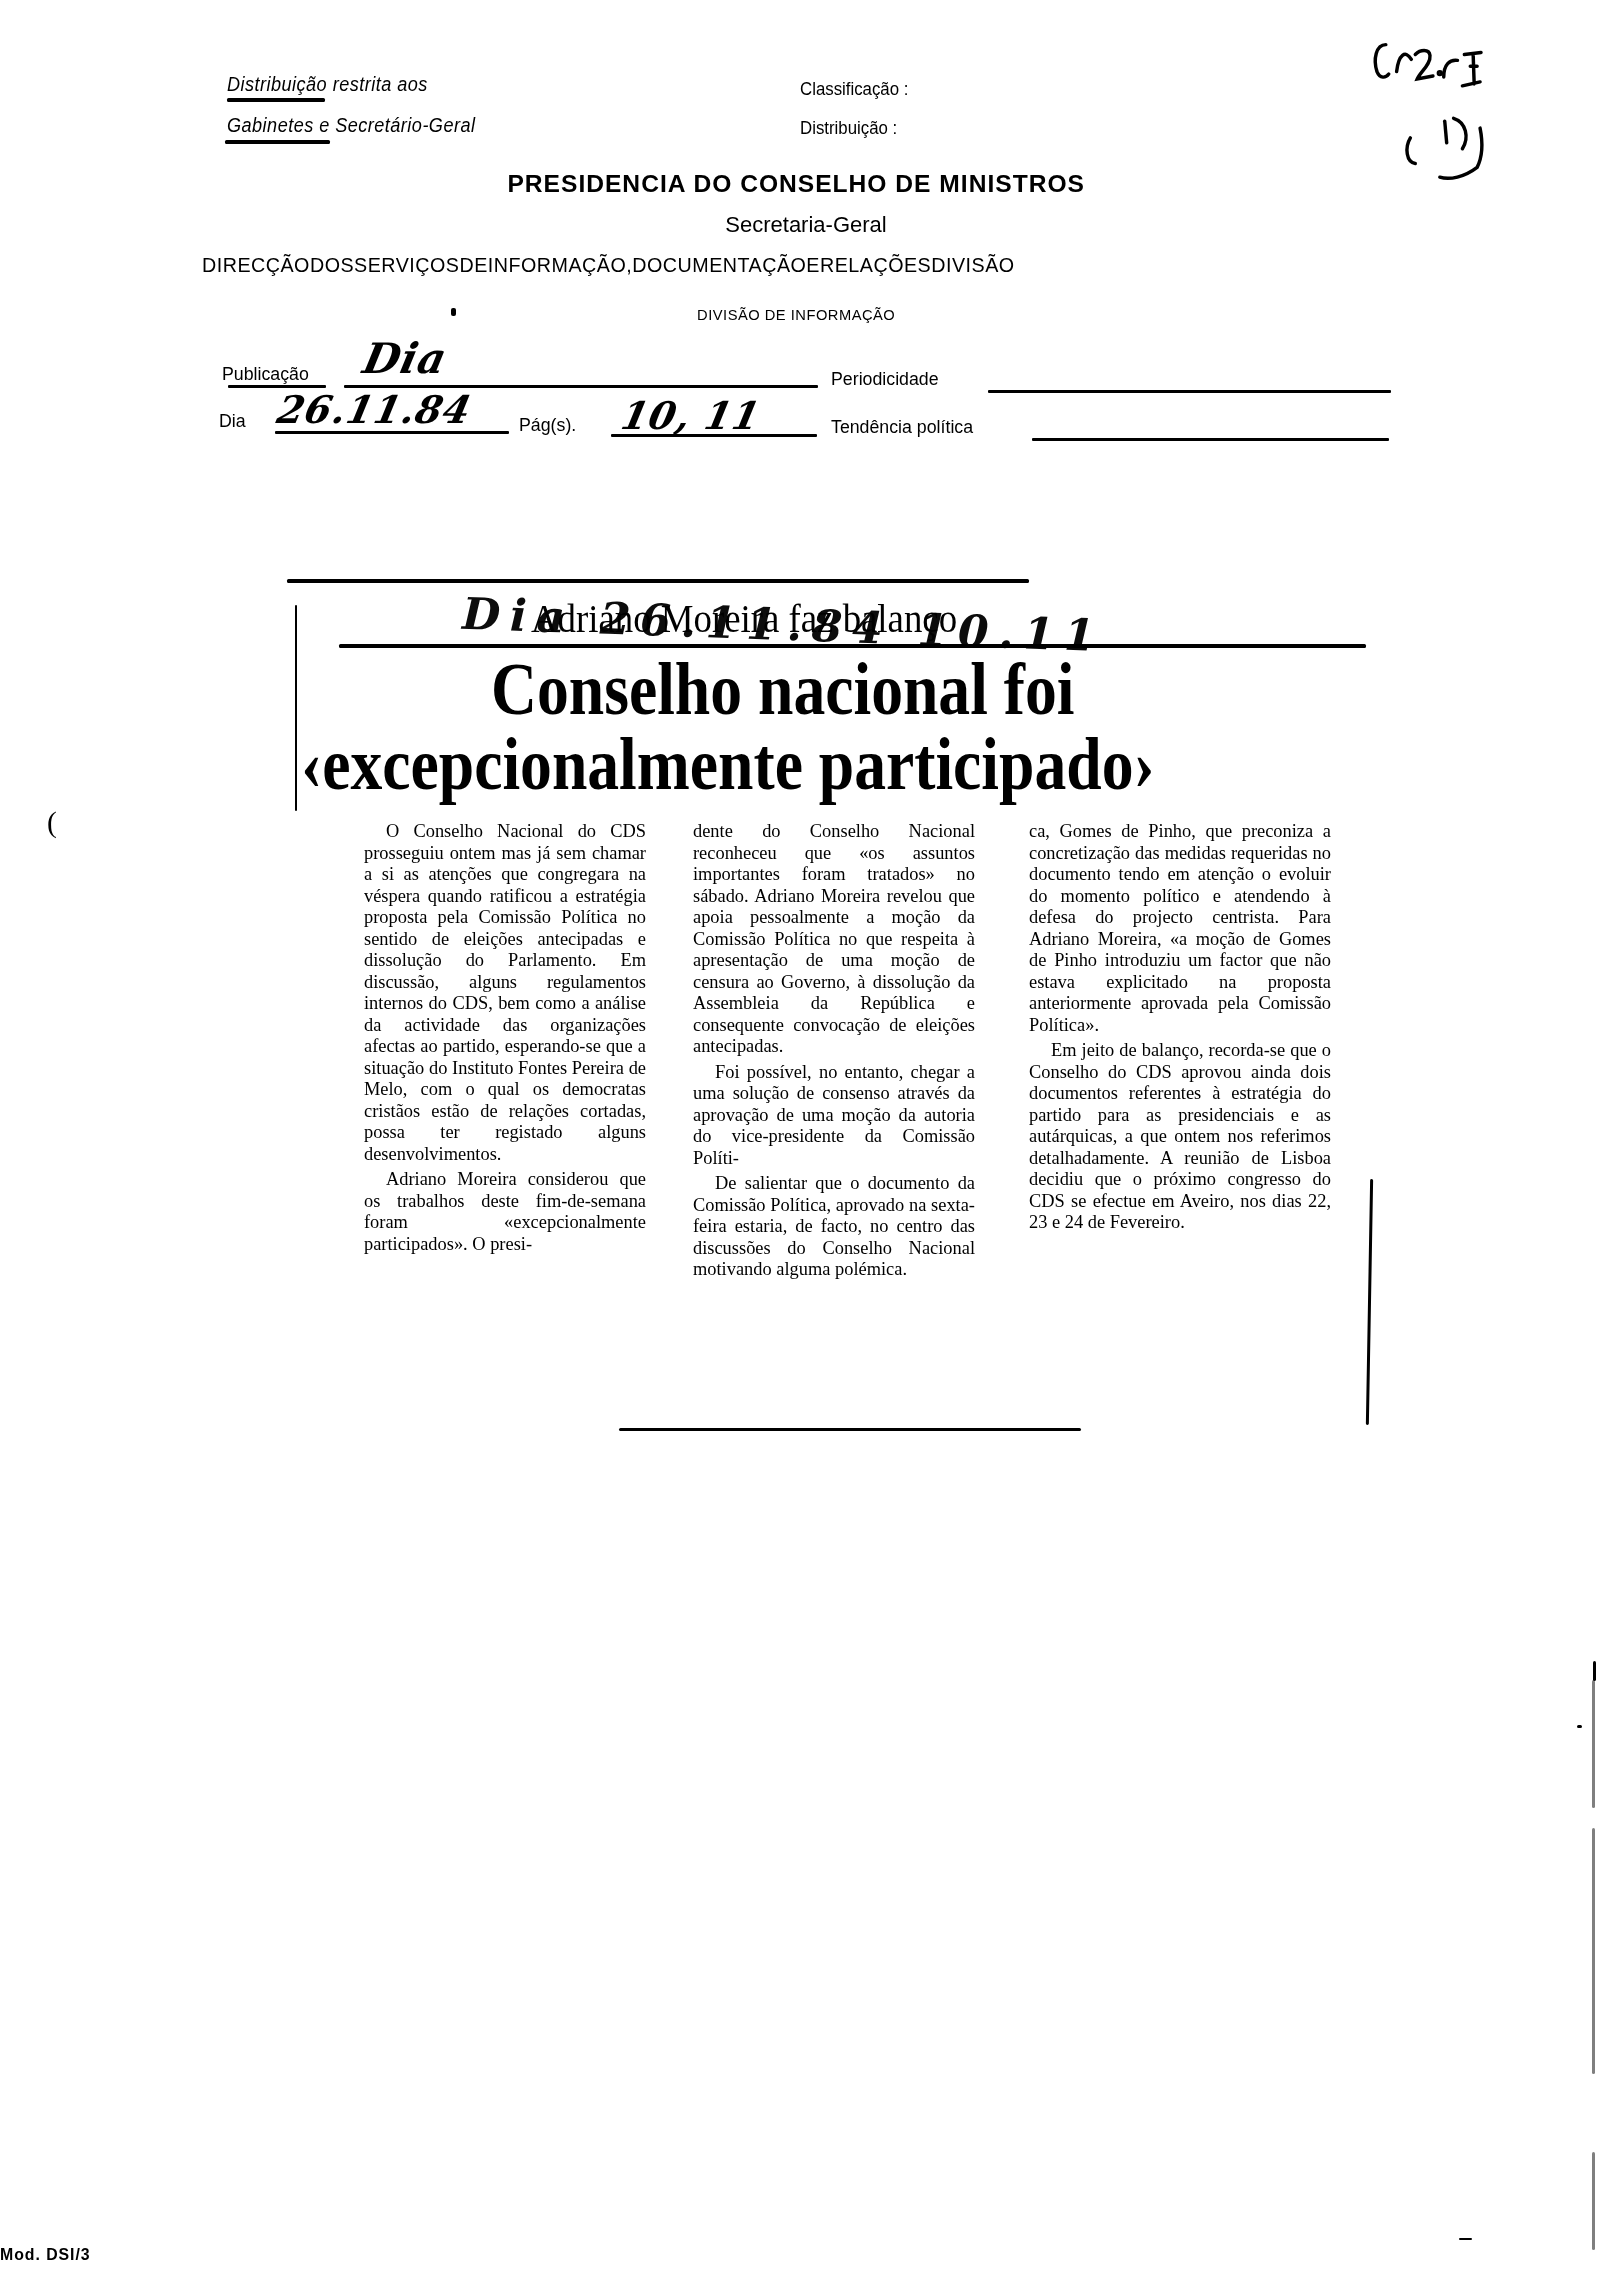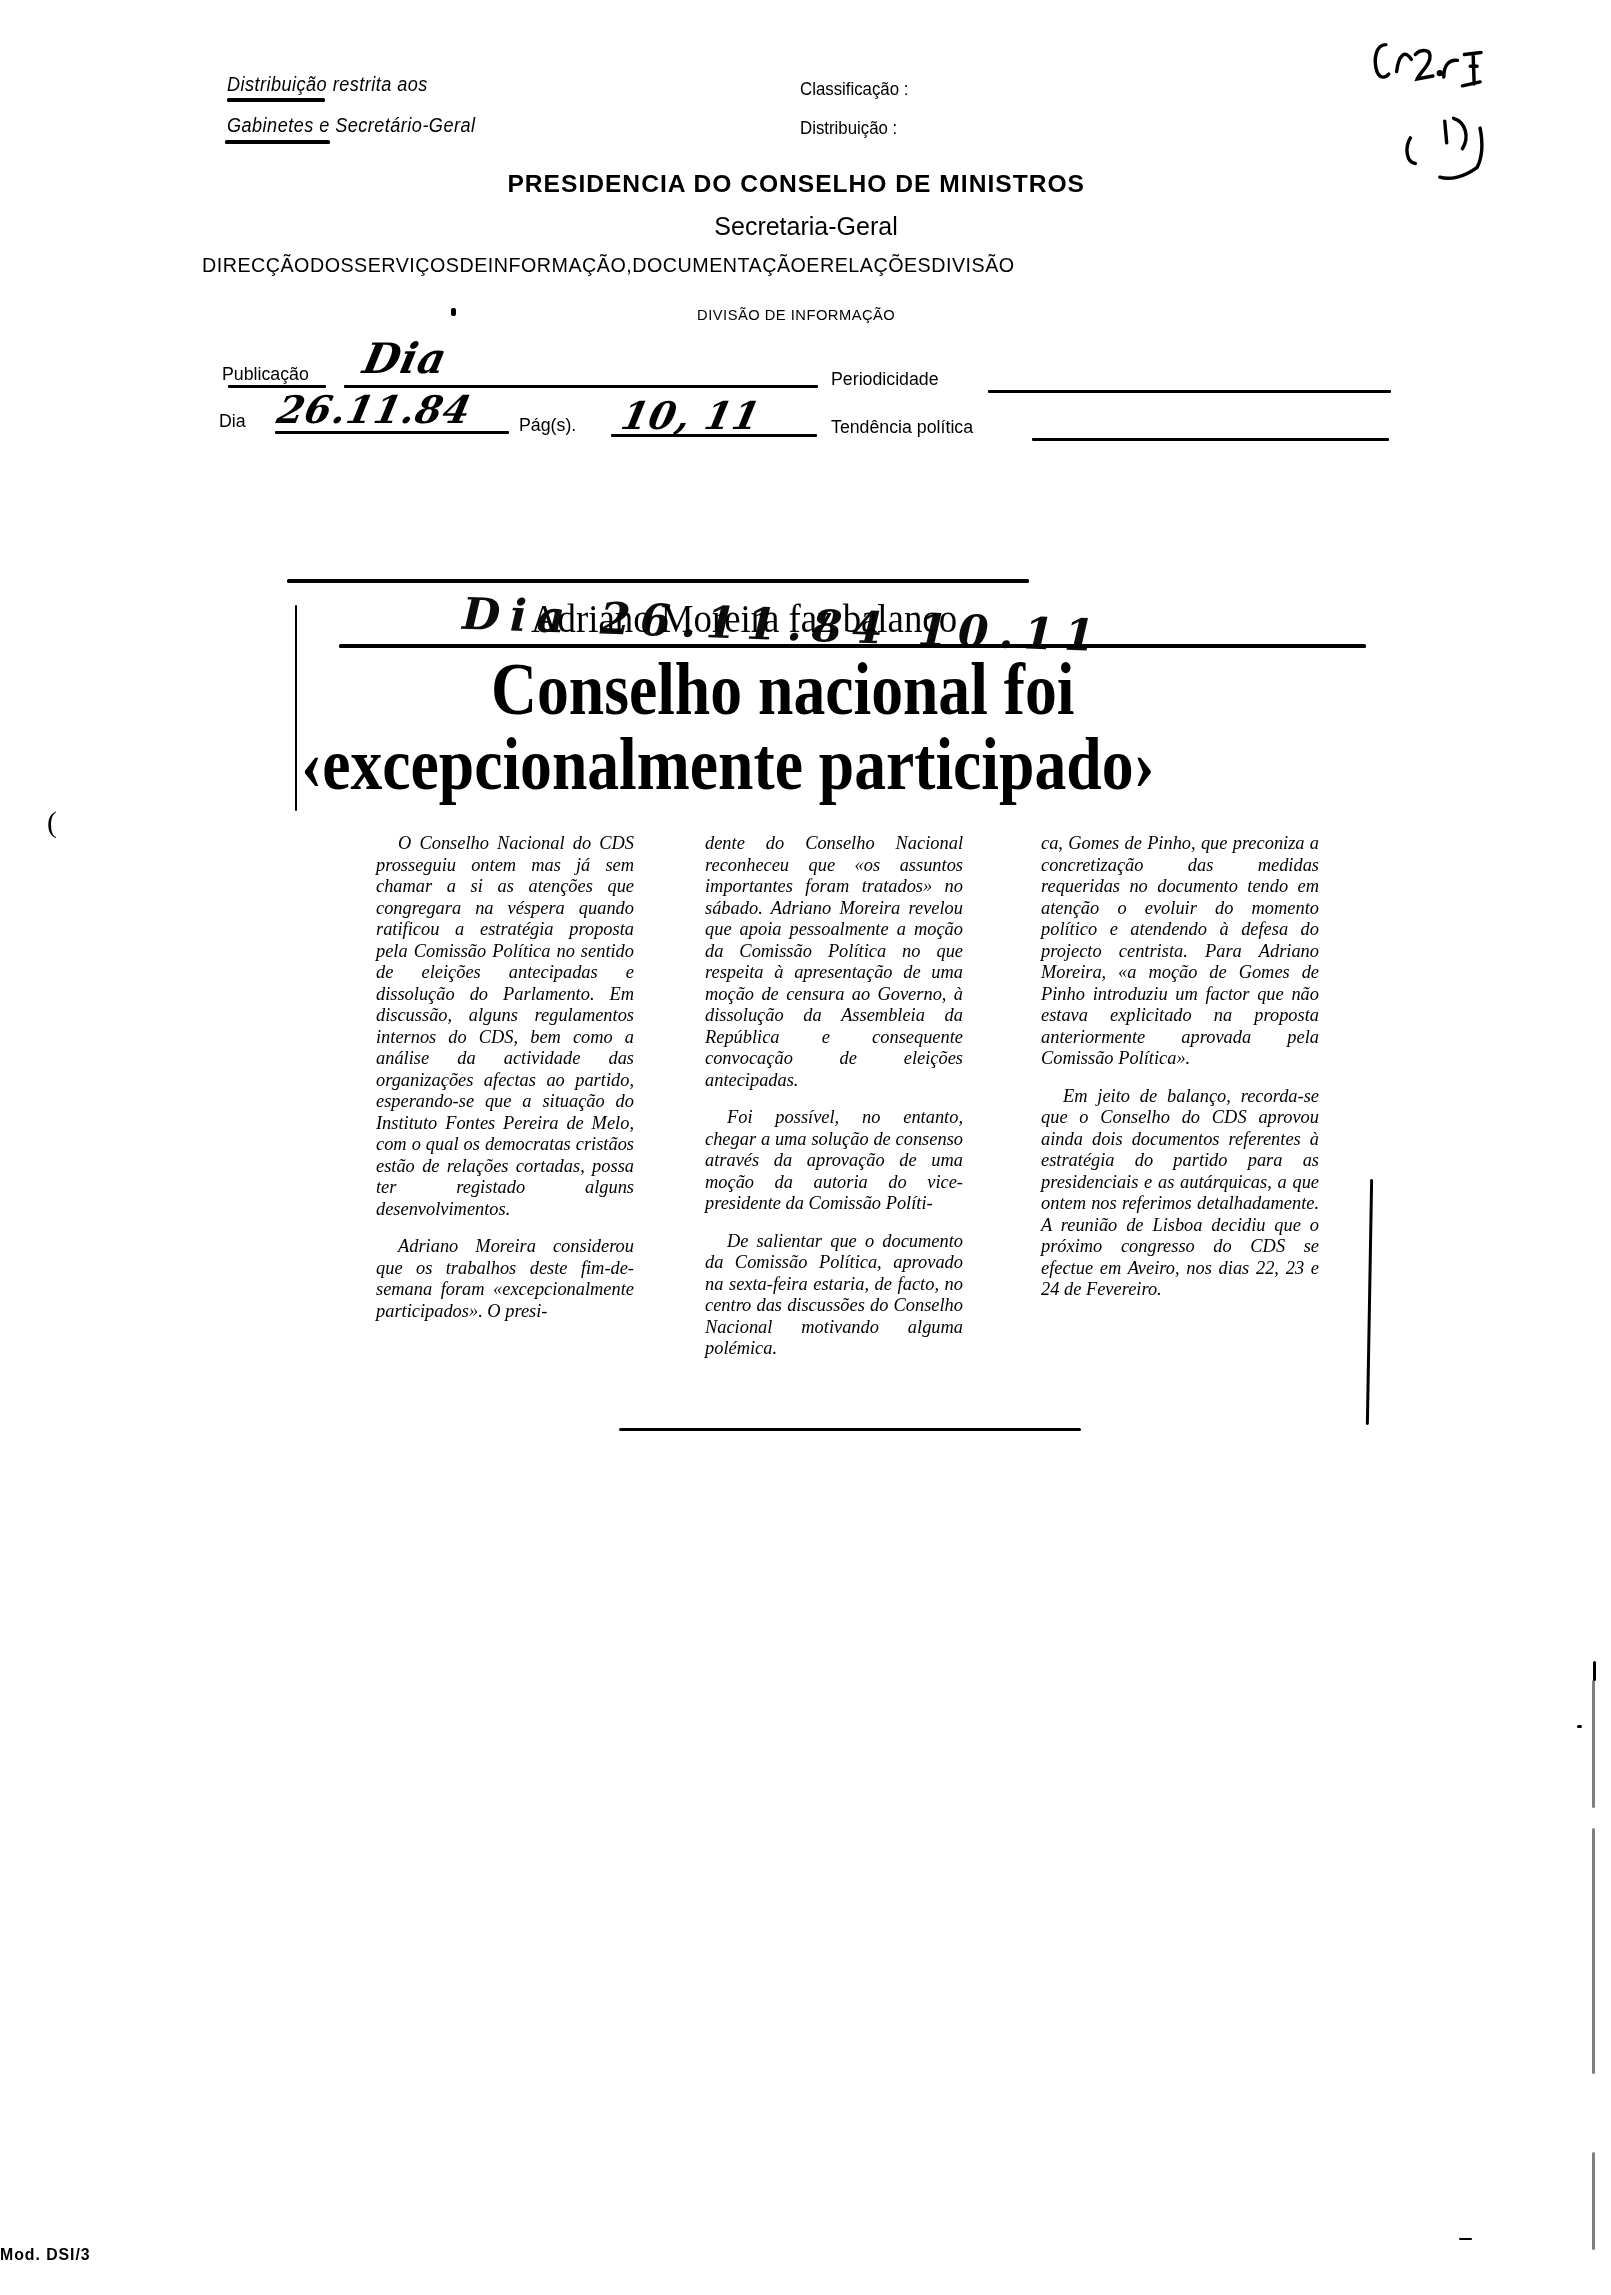--- a/index.html
+++ b/index.html
@@ -14,39 +14,39 @@
   .restrict-1 { top: 73px; }
   .restrict-2 { top: 114px; }
   .uline { background: #000; height: 3.9px; border-radius: 1.5px; }
   .ul-1 { left: 227px; top: 98px; width: 98px; }
   .ul-2 { left: 225px; top: 140px; width: 105px; }
   .meta-label { left: 800px; font-size: 18.7px; transform: scaleX(0.9); transform-origin: left; }
   .meta-1 { top: 78px; }
   .meta-2 { top: 117px; }
 
   .org-title { left: 0; width: 1612px; text-align: center; top: 170px; font-weight: bold; font-size: 24.6px; letter-spacing: 1px; transform: translateX(-9.8px); }
-  .org-sub { left: 0; width: 1612px; text-align: center; top: 212px; font-size: 25px; transform: translateX(0px); }
+  .org-sub { left: 0; width: 1612px; text-align: center; top: 212px; font-size: 22px; transform: translateX(0px); }
   .org-dept { left: 202px; top: 254px; width: 1169px; font-size: 19.7px; display: flex; letter-spacing: 0.5px; }
   .org-div { left: 0; width: 1612px; text-align: center; top: 307px; font-size: 14.7px; letter-spacing: 0.5px; transform: translateX(-9.8px); }
   .bullet-dot { left: 451px; top: 308px; width: 4.9px; height: 7.9px; background: #000; border-radius: 2px; }
 
   .field-label { font-size: 18.7px; transform: scaleX(0.95); transform-origin: left; }
   .field-line { background: #000; height: 2.9px; border-radius: 1px; }
   .hand { font-family: "DejaVu Serif", serif; font-style: italic; font-weight: bold; font-size: 38px; transform: skewX(-12deg); letter-spacing: 1px; }
 
   
   .rule { background: #000; border-radius: 1.5px; }
   .kicker { font-family: "Liberation Serif", serif; font-size: 40px; transform: scaleX(0.92); transform-origin: left; }
   .headline { font-family: "Liberation Serif", serif; font-weight: bold; font-size: 74px; line-height: 74px; transform: scaleX(0.86); transform-origin: left; white-space: nowrap; }
   .col {
     position: absolute; top: 817px; width: 290px;
     font-family: "Liberation Serif", serif; font-size: 18.4px; line-height: 21.5px;
     text-align: justify; hyphens: manual;
   }
-  .col p { margin: 16px; text-indent: 0; font-style: italic; }
+  .col p { margin: 4px; text-indent: 0; }
   .col p.indent { text-indent: 22px; }
   .col p.cont { text-indent: 0; }
   .stamp { font-family: "DejaVu Serif", serif; font-style: italic; font-weight: bold; font-size: 44px; letter-spacing: 9.8px; opacity: 0.95; }
 
   .footer-mod { left: 0; top: 2245px; font-weight: bold; font-size: 16.7px; letter-spacing: 1px; transform: scaleX(0.95); transform-origin: left; }
   .scan-mark { background: #000; border-radius: 1.5px; }
 </style>
 </head>
 <body>
 

